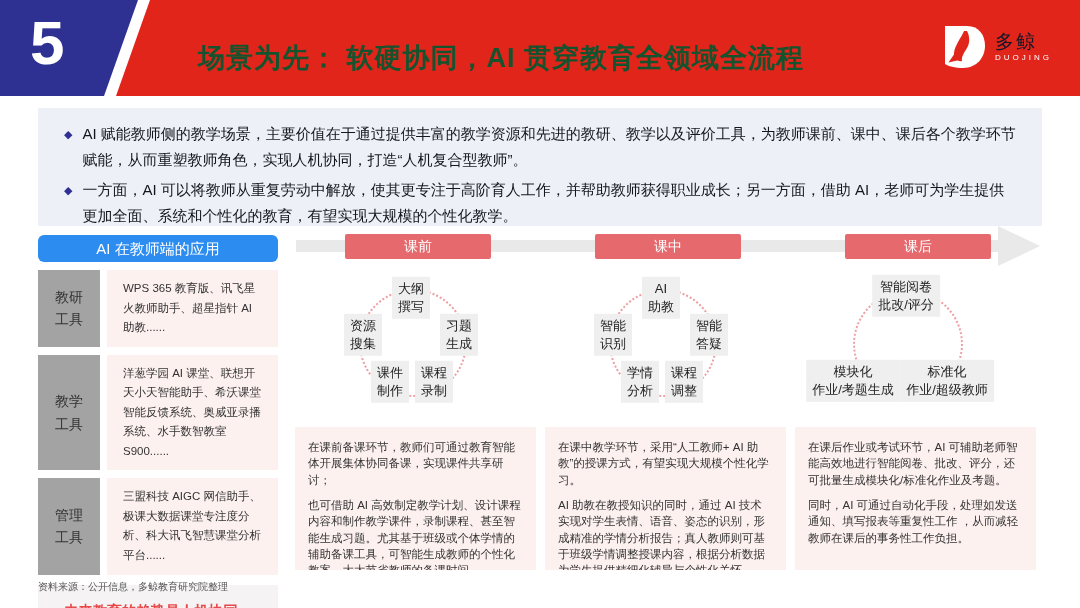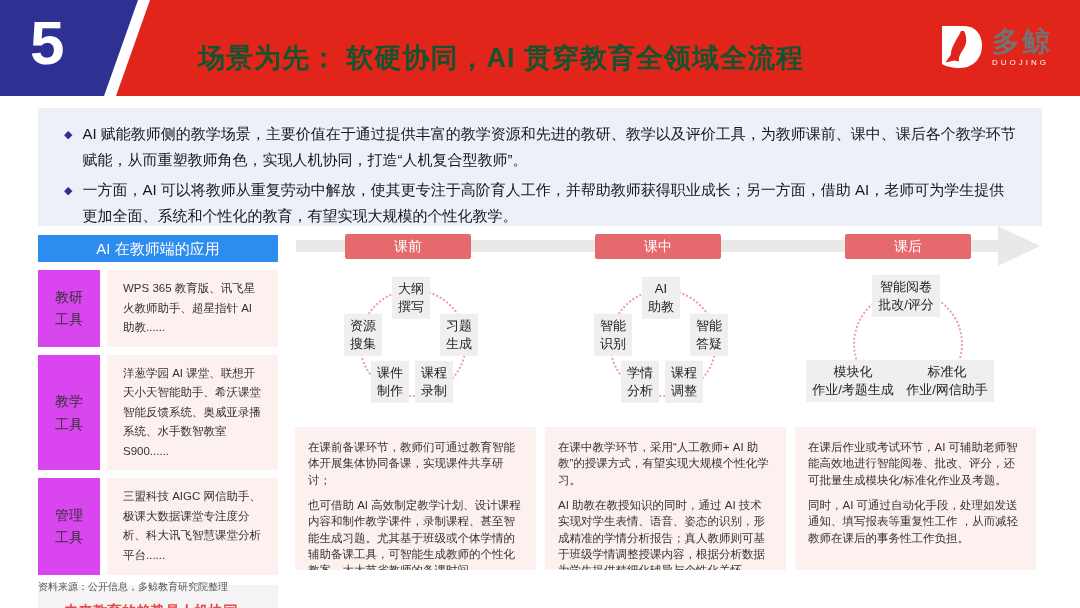--- a/index.html
+++ b/index.html
@@ -9,42 +9,42 @@
   
   .header{position:absolute;left:0;top:0;width:1080px;height:96px;}
   .header-red{position:absolute;inset:0;background:#e1251b;clip-path:polygon(150px 0,100% 0,100% 100%,116px 100%);}
   .header-navy{position:absolute;left:0;top:0;width:170px;height:96px;background:#2e3192;clip-path:polygon(0 0,138px 0,104px 100%,0 100%);}
   .header-num{position:absolute;left:30px;top:6px;font-size:62px;font-weight:bold;color:#fff;line-height:1.2;}
   .header-eyebrow{position:absolute;left:152px;top:15px;font-size:13px;color:#fff;letter-spacing:.5px;}
   .header-title{position:absolute;left:154px;top:40px;font-size:27px;font-weight:bold;color:#14532d;letter-spacing:1px;margin-left:44px;}
   .logo{position:absolute;right:28px;top:24px;display:flex;align-items:center;gap:8px;}
   .logo-mark{width:46px;height:46px;}
   .logo-texts{display:flex;flex-direction:column;align-items:flex-start;}
-  .logo-cn{font-size:28px;font-weight:bold;color:#737373;letter-spacing:2px;line-height:1.1;}
+  .logo-cn{font-size:19px;font-weight:normal;color:#0f172a;letter-spacing:2px;line-height:1.1;}
   .logo-en{font-size:8px;color:#fff;letter-spacing:3px;}
 
   
   .summary{position:absolute;left:38px;top:108px;width:1004px;height:118px;background:#edf1f7;box-sizing:border-box;padding:13px 26px 0 26px;}
   .bullet-row{display:flex;gap:10px;margin-bottom:3px;}
   .bullet-diamond{color:#2e3192;font-size:11px;line-height:2.45;flex:0 0 auto;}
   .bullet-text{font-size:15px;line-height:1.75;color:#15161d;}
 
   
   .sidebar{position:absolute;left:38px;top:235px;width:240px;}
-  .sb-title{height:27px;line-height:27px;background:#2d8cf0;color:#fff;font-size:15px;text-align:center;}
+  .sb-title{height:27px;line-height:27px;background:#2d8cf0;color:#fff;font-size:15px;text-align:center;border-radius:6px;}
   .sb-rows{margin-top:8px;display:flex;flex-direction:column;gap:8px;}
   .sb-row{display:flex;gap:7px;}
-  .sb-label{flex:0 0 62px;background:#d946ef;display:flex;align-items:center;justify-content:center;text-align:center;font-size:14px;color:#333;line-height:1.6;white-space:pre-line;}
+  .sb-label{flex:0 0 62px;background:#a3a3a3;display:flex;align-items:center;justify-content:center;text-align:center;font-size:14px;color:#333;line-height:1.6;white-space:pre-line;}
   .sb-content{flex:1;background:#fdf1f0;box-sizing:border-box;padding:9px 16px;font-size:11.5px;line-height:1.7;color:#333;}
   .trend{margin-top:10px;background:#f5f3f3;padding:13px 4px;text-align:center;color:#e64a4a;font-size:14.5px;font-weight:bold;line-height:1.8;white-space:pre-line;}
 
   
   .tl-stem{position:absolute;left:296px;top:240px;width:704px;height:12px;background:#e9e9e9;}
   .tl-head{position:absolute;left:998px;top:226px;width:0;height:0;border-left:42px solid #e9e9e9;border-top:20px solid transparent;border-bottom:20px solid transparent;}
-  .pill{position:absolute;top:234px;width:126px;height:25px;line-height:25px;background:#e5696d;color:#fff;font-size:14px;text-align:center;border-radius:2px;}
+  .pill{position:absolute;top:234px;width:146px;height:25px;line-height:25px;background:#e5696d;color:#fff;font-size:14px;text-align:center;border-radius:2px;}
   .pill1{left:345px;} .pill2{left:595px;} .pill3{left:845px;}
 
   
   .diagram{position:absolute;top:268px;width:246px;height:158px;}
   .d1{left:295px;} .d2{left:545px;} .d3{left:795px;}
   .circle{position:absolute;border:2px dotted #ee9fa3;border-radius:50%;}
   .c5{left:64px;top:21px;width:104px;height:104px;}
   .c3{left:58px;top:22px;width:106px;height:104px;}
   .node{position:absolute;transform:translate(-50%,-50%);background:#efefef;padding:3px 6px;font-size:13px;line-height:1.4;text-align:center;color:#222;white-space:pre-line;}
   .n-top{left:116px;top:30px;}
@@ -155,21 +155,21 @@
 调整</div>
   </div>
 
   <div class="diagram d3">
     <div class="circle c3"></div>
     <div class="node n3-top">智能阅卷
 批改/评分</div>
     <div class="node n3-bl">模块化
 作业/考题生成</div>
     <div class="node n3-br">标准化
-作业/网信助手</div>
+作业/超级教师</div>
   </div>
 
   <div class="desc d1">
     <p>在课前备课环节，教师们可通过教育智能体开展集体协同备课，实现课件共享研讨；</p>
     <p>也可借助 AI 高效制定教学计划、设计课程内容和制作教学课件，录制课程、甚至智能生成习题。尤其基于班级或个体学情的辅助备课工具，可智能生成教师的个性化教案，大大节省教师的备课时间。</p>
   </div>
   <div class="desc d2">
     <p>在课中教学环节，采用“人工教师+ AI 助教”的授课方式，有望实现大规模个性化学习。</p>
     <p>AI 助教在教授知识的同时，通过 AI 技术实现对学生表情、语音、姿态的识别，形成精准的学情分析报告；真人教师则可基于班级学情调整授课内容，根据分析数据为学生提供精细化辅导与个性化关怀。</p>
   </div>

